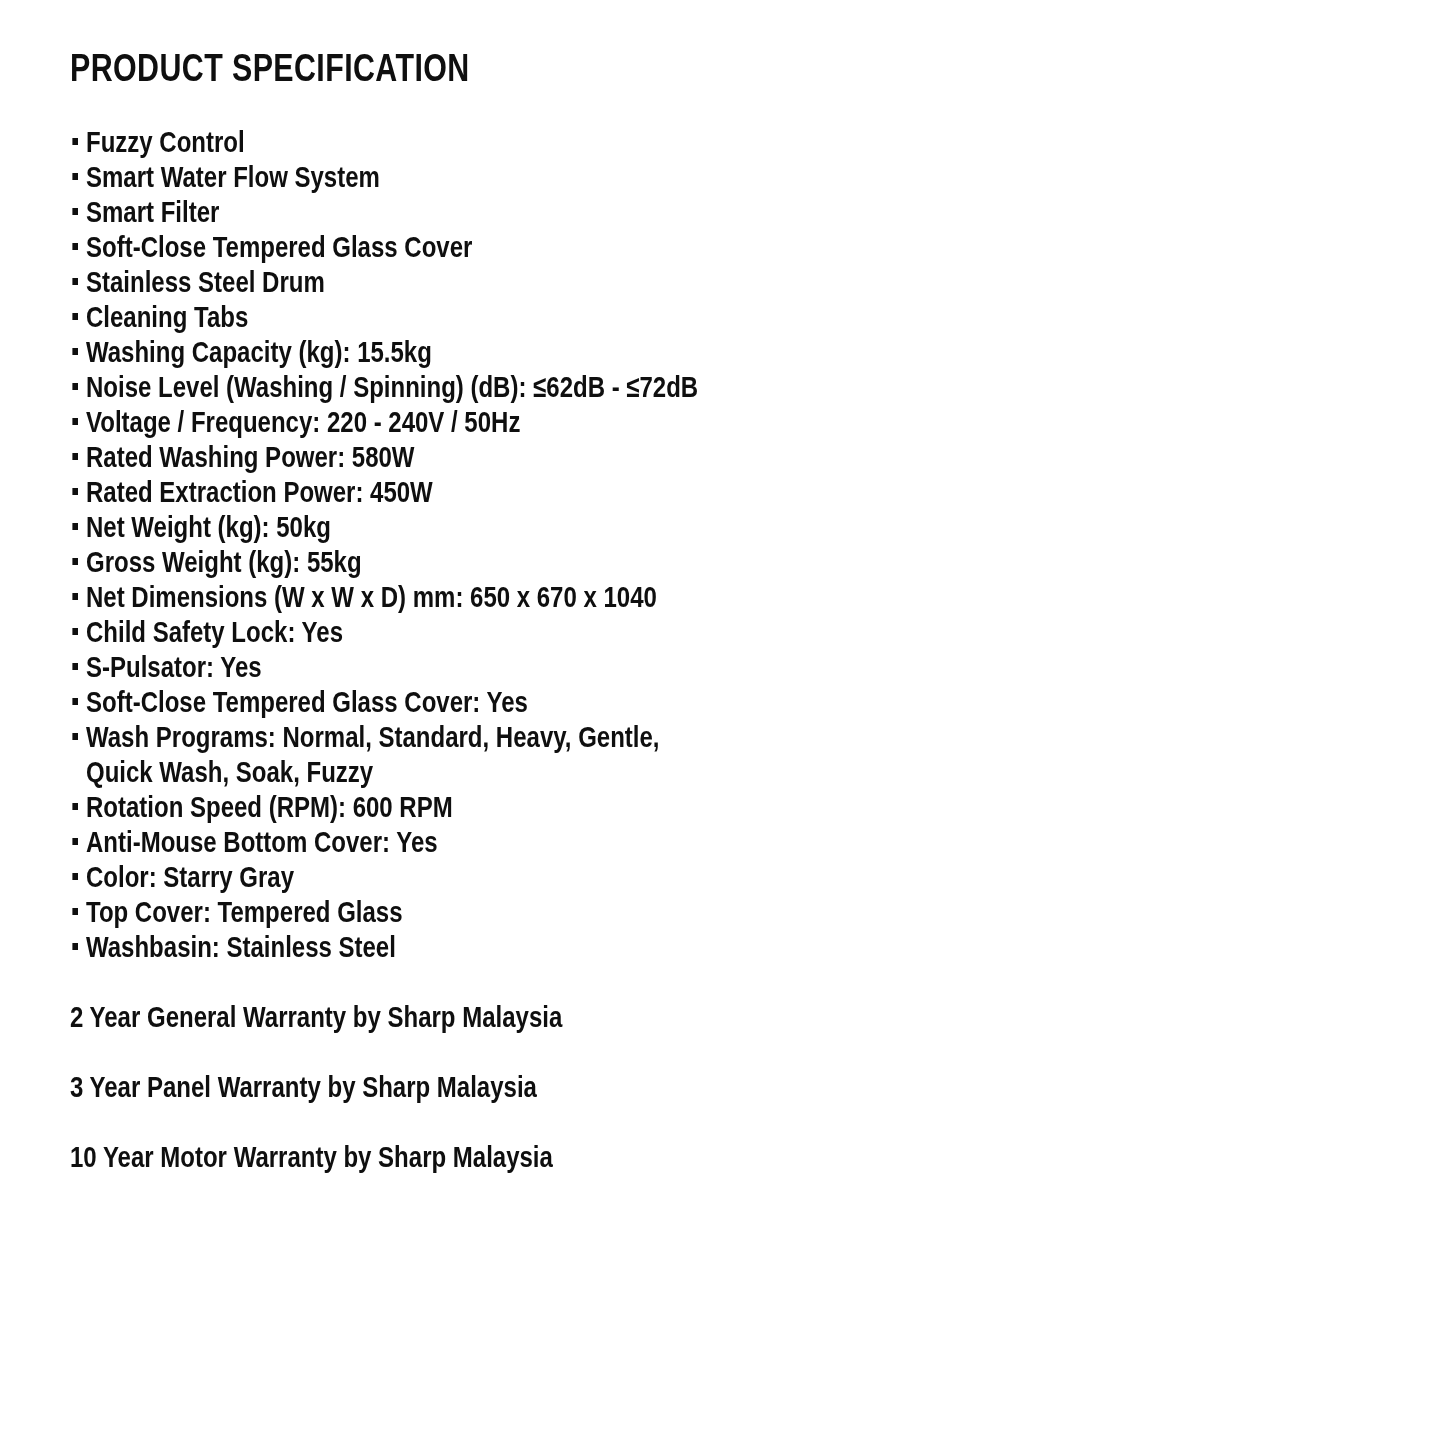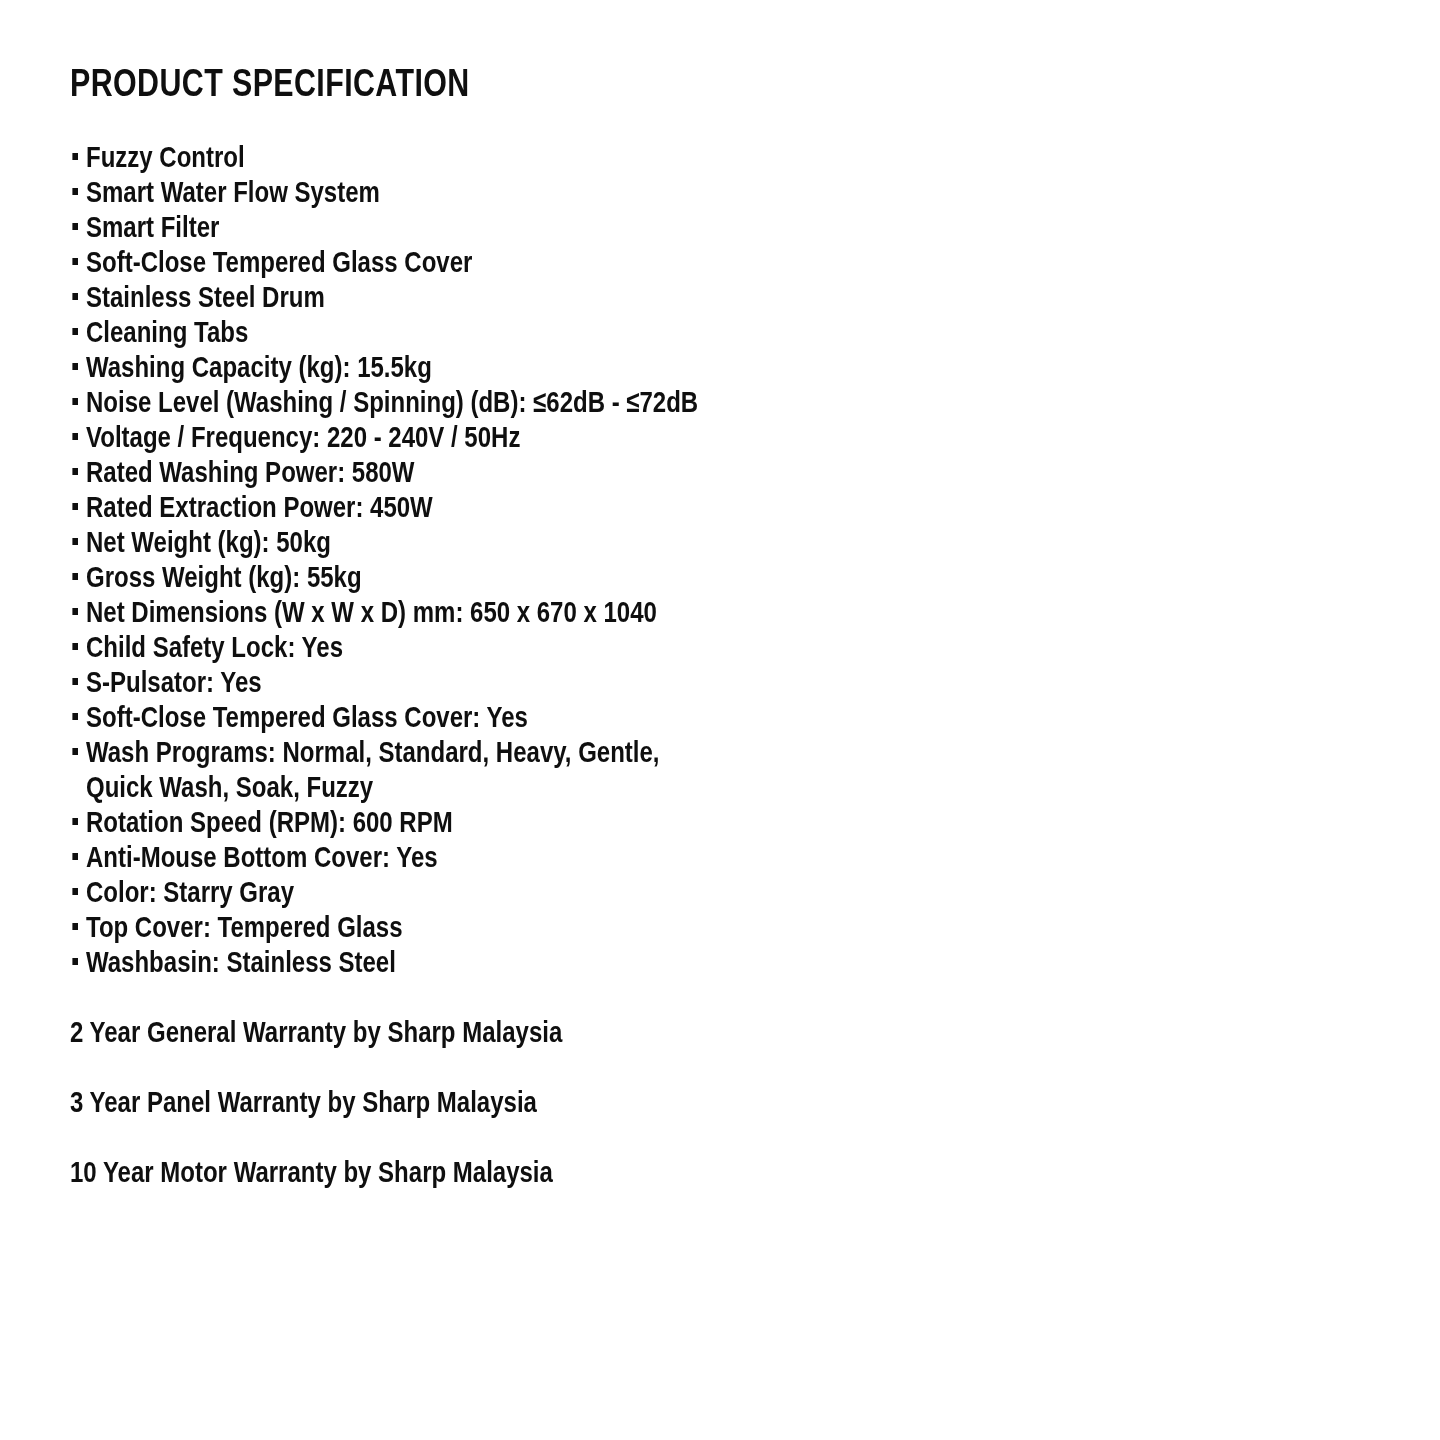--- a/index.html
+++ b/index.html
@@ -8,21 +8,21 @@
     background: #ffffff;
   }
   body {
     width: 1440px;
     height: 1440px;
     color: #0f0f0f;
     font-family: "Liberation Sans", sans-serif;
     overflow: hidden;
   }
   .content {
-    padding: 63px 0 0 70px;
+    padding: 48px 0 0 70px;
   }
   
   .squeeze {
     transform: scaleX(0.8);
     transform-origin: 0 0;
     width: 1712px;
   }
   .page-title {
     font-size: 38px;
     line-height: 40px;

